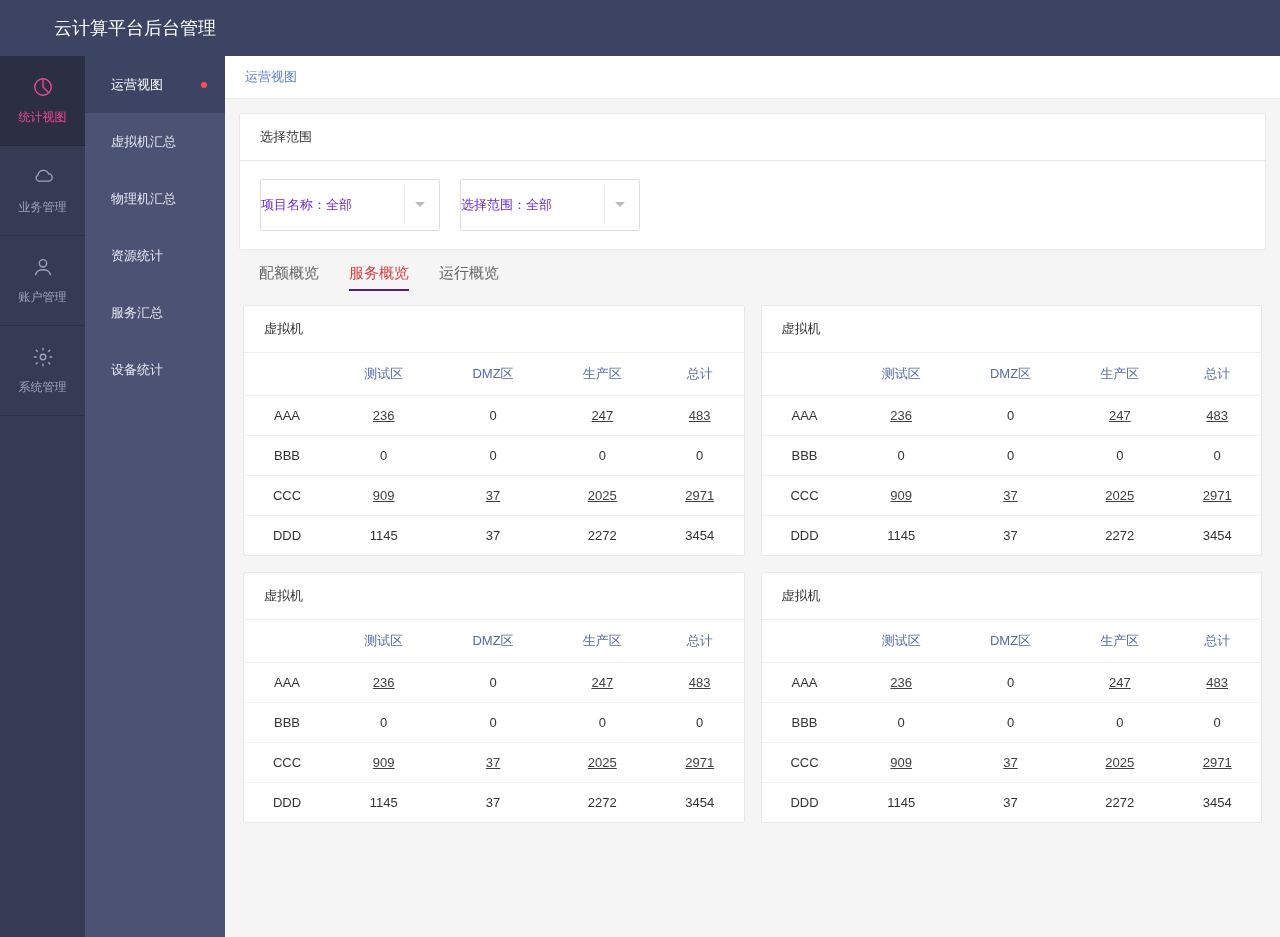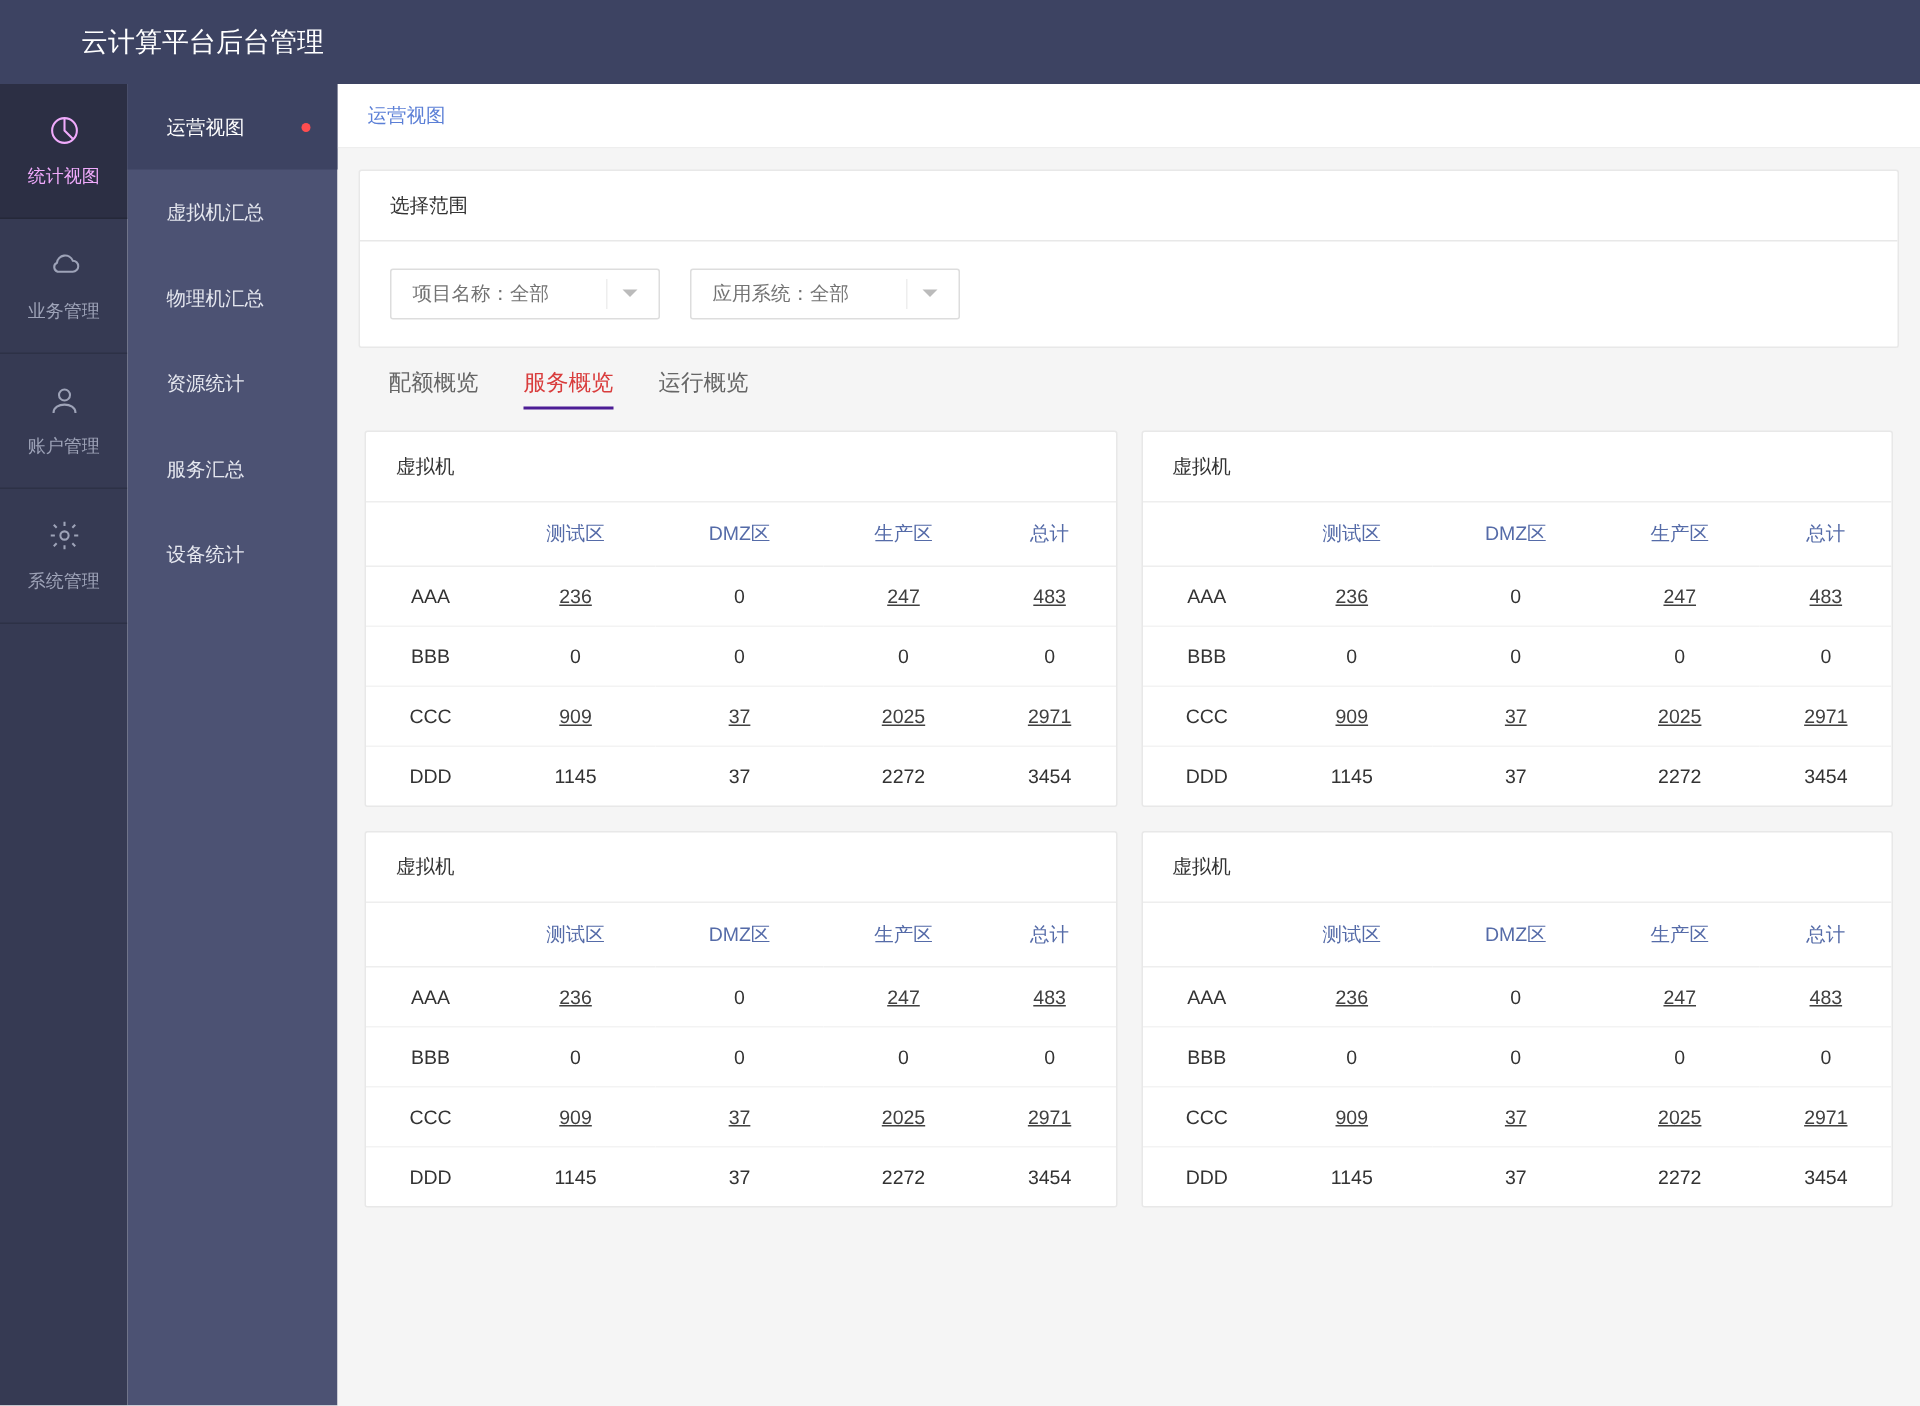--- a/index.html
+++ b/index.html
@@ -4,36 +4,36 @@
   <style>
     * { margin: 0; padding: 0; box-sizing: border-box; }
     body { font-family: "Microsoft YaHei", "PingFang SC", -apple-system, sans-serif; background: #f5f5f5; color: #333; font-size: 13px; }
     
     .header { height: 56px; background: #3d4362; color: #fff; display: flex; align-items: center; padding: 0 54px; font-size: 18px; font-weight: 400; }
     
     .container { display: flex; height: calc(100vh - 56px); min-height: 881px; }
     
     .sidebar-primary { width: 85px; background: #363a53; display: flex; flex-direction: column; }
     .sidebar-primary .nav-item { display: flex; flex-direction: column; align-items: center; justify-content: center; height: 90px; color: #9ea3b8; cursor: pointer; gap: 8px; font-size: 12px; border-bottom: 1px solid rgba(0,0,0,0.15); }
-    .sidebar-primary .nav-item.active { background: #2c2f44; color: #f0abfc; }
+    .sidebar-primary .nav-item.active { background: #2c2f44; color: #ec4899; }
     .sidebar-primary .nav-item svg { width: 24px; height: 24px; }
     
     .sidebar-secondary { width: 140px; background: #4c5273; display: flex; flex-direction: column; }
     .sidebar-secondary .sub-item { height: 57px; display: flex; align-items: center; padding: 0 26px; color: #e5e7ef; cursor: pointer; font-size: 13px; position: relative; }
     .sidebar-secondary .sub-item.active { background: #3d4362; color: #fff; }
     .sidebar-secondary .sub-item .dot { position: absolute; right: 18px; width: 6px; height: 6px; background: #ff4d4f; border-radius: 50%; }
     
     .main { flex: 1; background: #f5f5f5; overflow-y: auto; }
     .breadcrumb { background: #fff; padding: 12px 20px; color: #5b7fd6; font-size: 13px; border-bottom: 1px solid #eee; }
     .content { padding: 14px; }
     
     .filter-card { background: #fff; border: 1px solid #e8e8e8; border-radius: 2px; margin-bottom: 14px; }
     .filter-header { padding: 14px 20px; border-bottom: 1px solid #e8e8e8; font-size: 13px; color: #333; }
     .filter-body { padding: 18px 20px; display: flex; gap: 20px; }
-    .select-wrap { position: relative; border: 1px solid #ddd; border-radius: 2px; height: 34px; display: flex; align-items: center; padding: 0 40px 0 14px; min-width: 180px; color: #737373; cursor: pointer; font-size: 13px; }
+    .select-wrap { position: relative; border: 1px solid #ddd; border-radius: 2px; height: 52px; display: flex; align-items: center; padding: 0 40px 0 0; min-width: 180px; color: #6d28d9; cursor: pointer; font-size: 13px; }
     .select-wrap::after { content: ""; position: absolute; right: 14px; top: 50%; transform: translateY(-50%); border: 5px solid transparent; border-top-color: #bbb; margin-top: 2px; }
     .select-wrap::before { content: ""; position: absolute; right: 0; top: 6px; bottom: 6px; width: 34px; border-left: 1px solid #eee; }
     
     .tabs { display: flex; gap: 30px; padding: 0 20px 14px; }
     .tab { color: #666; cursor: pointer; padding-bottom: 6px; font-size: 15px; }
     .tab.active { color: #d93d3d; border-bottom: 2px solid #4c1d95; }
     
     .tables-grid { display: grid; grid-template-columns: 1fr 1fr; gap: 16px; padding: 0 4px; }
     .table-card { background: #fff; border: 1px solid #e8e8e8; border-radius: 2px; }
     .table-title { padding: 14px 20px; font-size: 13px; color: #333; border-bottom: 1px solid #eee; }
@@ -110,21 +110,21 @@
       <span>运营视图</span>
     </div>
     <div class="content">
       <div class="filter-card">
         <div class="filter-header">选择范围</div>
         <div class="filter-body">
             <div class="select-wrap">
               <span>项目名称：全部</span>
             </div>
             <div class="select-wrap">
-              <span>应用系统：全部</span>
+              <span>选择范围：全部</span>
             </div>
           </div>
       </div>
       <div class="tabs">
           <div class="tab">配额概览</div>
           <div class="tab active">服务概览</div>
           <div class="tab">运行概览</div>
         </div>
       <div class="tables-grid">
           <div class="table-card">

